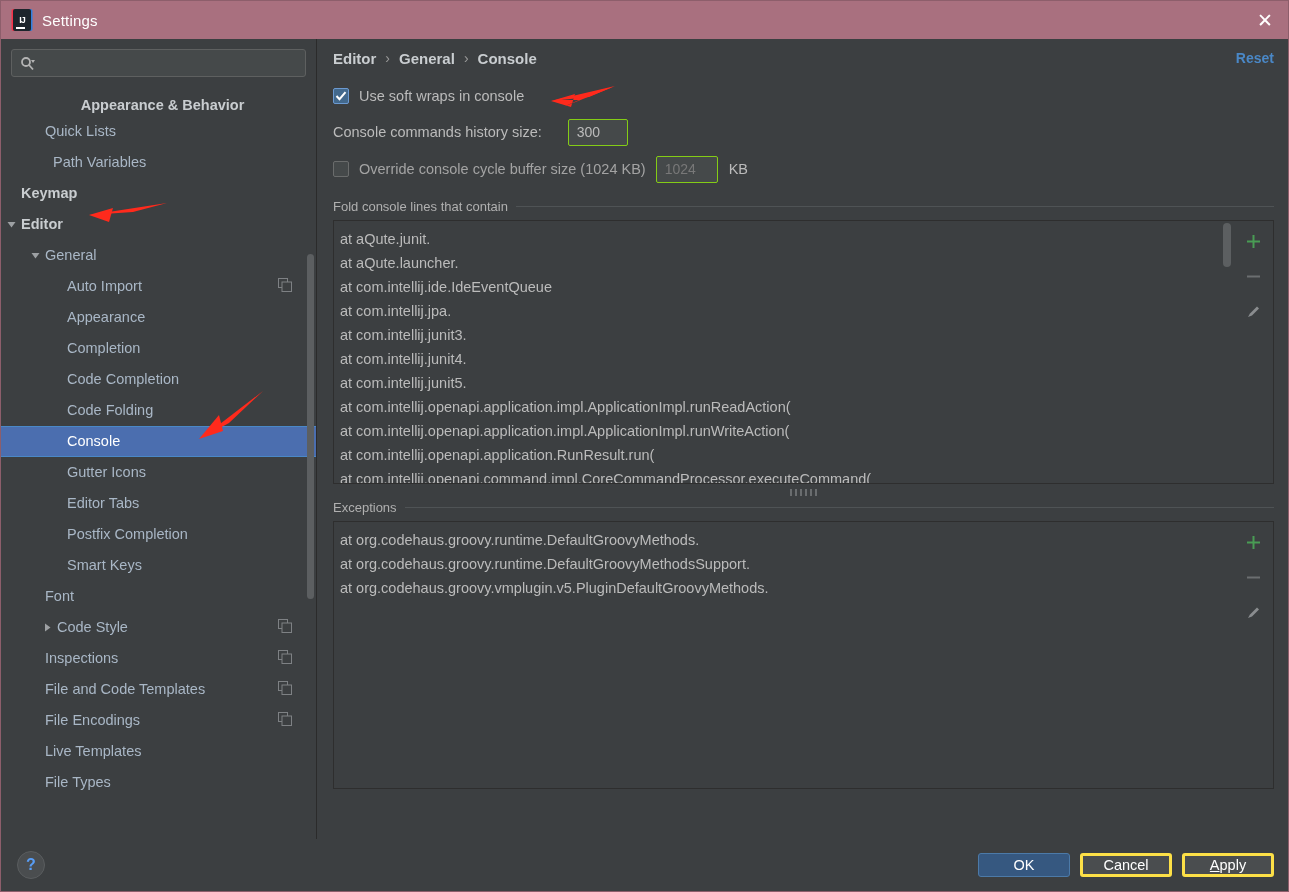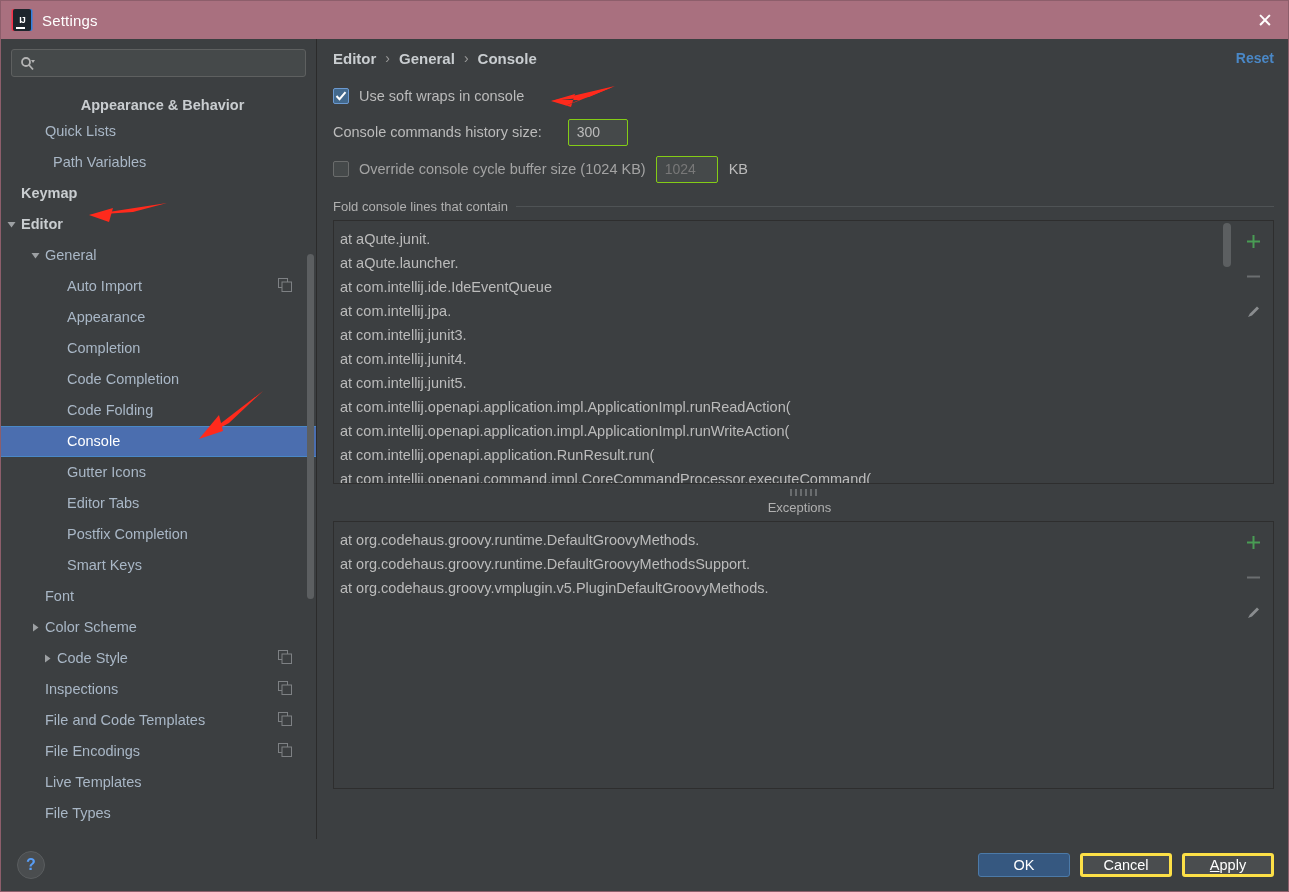--- a/index.html
+++ b/index.html
@@ -328,28 +328,20 @@
             <span class="tree-arrow"></span>
             <span class="tree-label">Postfix Completion</span>
           </div>
           <div class="tree-row" style="padding-left: 50px;">
             <span class="tree-arrow"></span>
             <span class="tree-label">Smart Keys</span>
           </div>
           <div class="tree-row" style="padding-left: 28px;">
             <span class="tree-arrow"></span>
             <span class="tree-label">Font</span>
-          </div>
-          <div class="tree-row" style="padding-left: 28px;">
-            <span class="tree-arrow">
-              <svg width="11" height="11" viewBox="0 0 11 11">
-                <polygon points="3,1.5 3,9.5 8.5,5.5" fill="#9da0a3"></polygon>
-              </svg>
-            </span>
-            <span class="tree-label">Color Scheme</span>
           </div>
           <div class="tree-row" style="padding-left: 40px;">
             <span class="tree-arrow">
               <svg width="11" height="11" viewBox="0 0 11 11">
                 <polygon points="3,1.5 3,9.5 8.5,5.5" fill="#9da0a3"></polygon>
               </svg>
             </span>
             <span class="tree-label">Code Style</span>
             <span class="copy-icon"><svg width="14" height="14" viewBox="0 0 14 14">
                 <rect x="0.5" y="0.5" width="9" height="9" fill="none" stroke="#7e8184"></rect>
@@ -469,21 +461,21 @@
         <span class="splitter-dots">
           <i></i>
             <i></i>
             <i></i>
             <i></i>
             <i></i>
             <i></i>
         </span>
       </div>
 
-      <div class="group-title-row" style="margin-top:0;flex-direction:column;">
+      <div class="group-title-row" style="margin-top:0;">
         <span class="group-title">Exceptions</span>
         <span class="group-line"></span>
       </div>
       <div class="list-panel" style="height:268px;">
         <div class="list-body" id="exceptions-list">
             <div class="list-line">at org.codehaus.groovy.runtime.DefaultGroovyMethods.</div>
             <div class="list-line">at org.codehaus.groovy.runtime.DefaultGroovyMethodsSupport.</div>
             <div class="list-line">at org.codehaus.groovy.vmplugin.v5.PluginDefaultGroovyMethods.</div>
           </div>
         <div class="list-scroll-track"></div>

